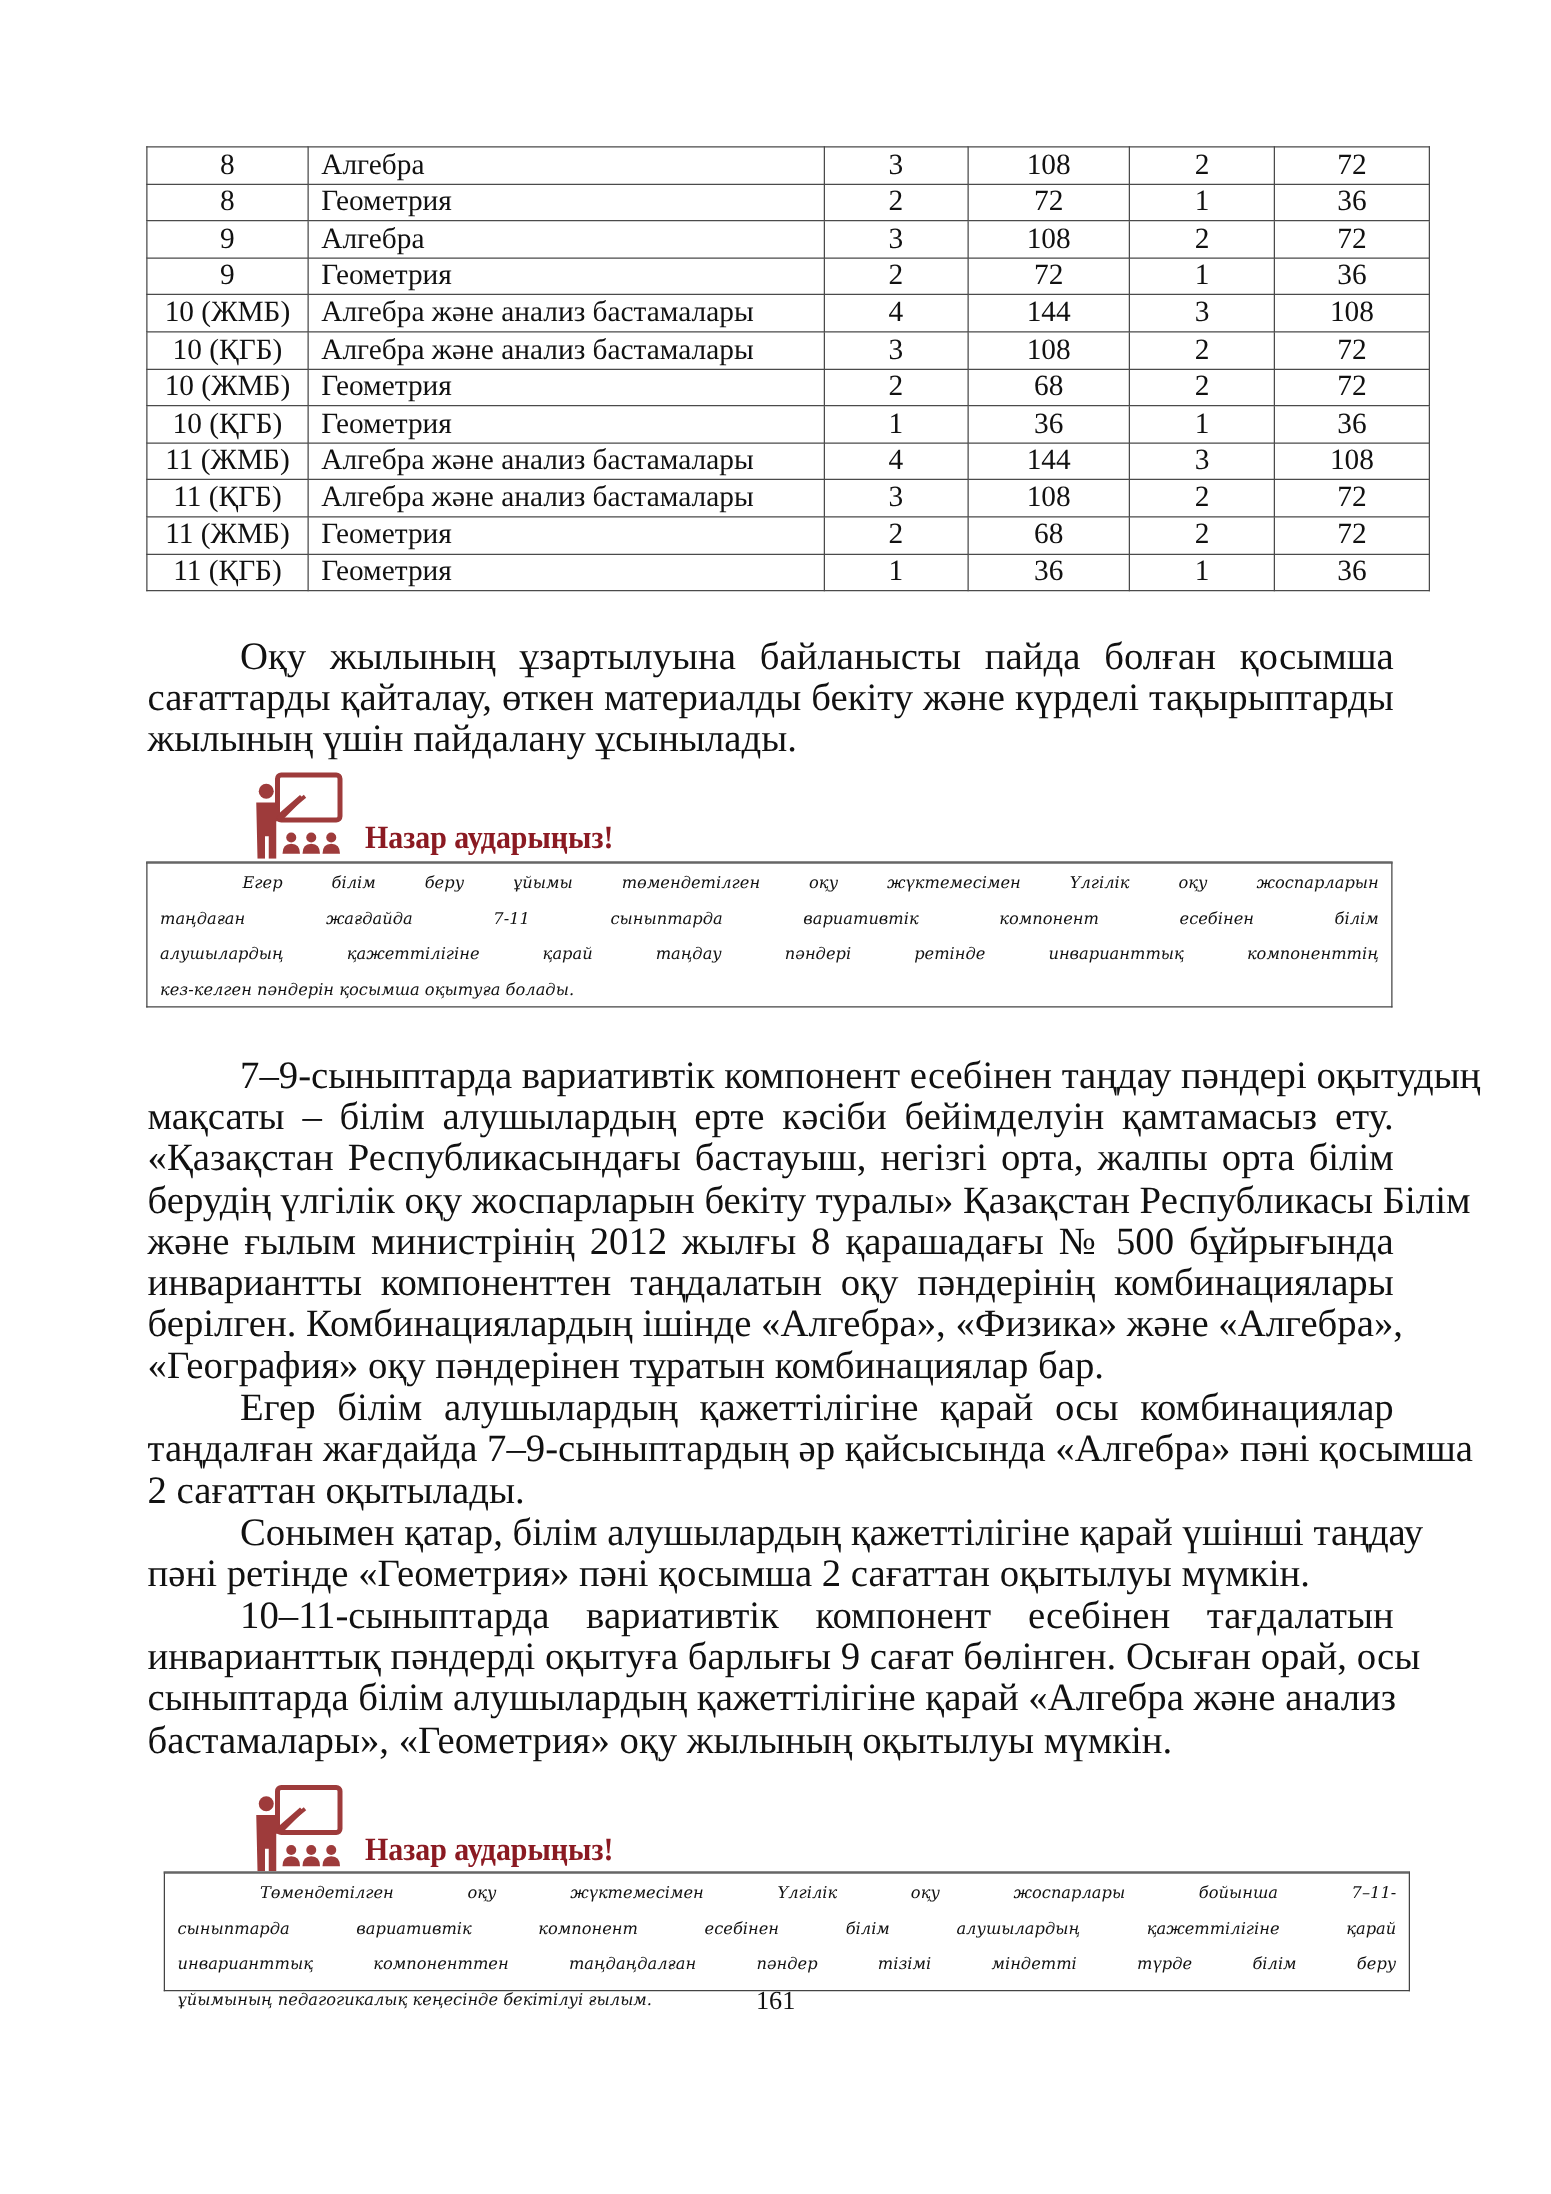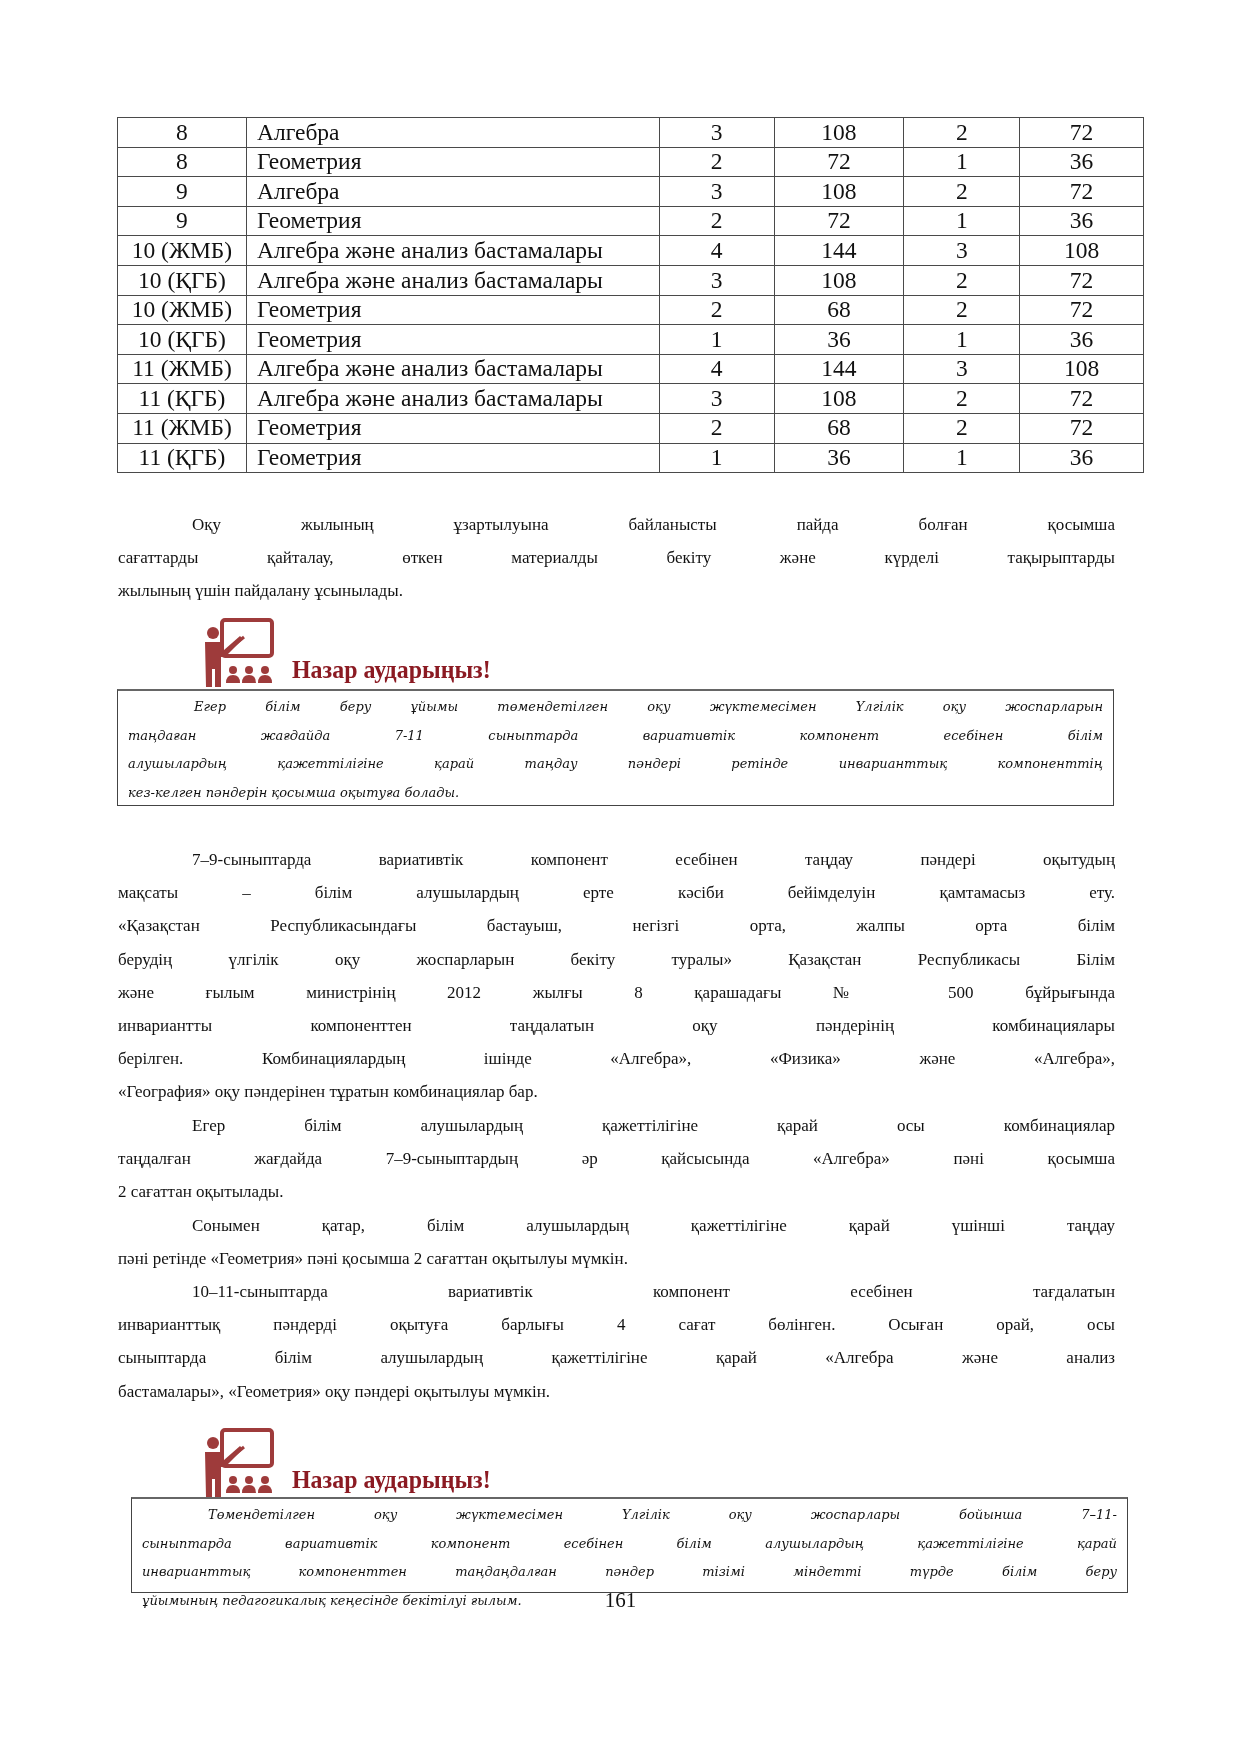--- a/index.html
+++ b/index.html
@@ -34,21 +34,21 @@
     table.hours td.w1 { width: 115px; }
     table.hours td.w2 { width: 130px; }
     table.hours td.w3 { width: 116px; }
     table.hours td.w4 { width: 124px; }
 
     
     .para {
       position: absolute;
       left: 118px;
       width: 997px;
-      font-size: 17px;
+      font-size: 31px;
       line-height: 33.2px;
       text-align: justify;
     }
     .para .line { display: block; text-align: justify; text-align-last: justify; white-space: nowrap; }
     .para .line.last { text-align-last: left; }
     .indent { display: inline-block; width: 74px; }
 
     
     .note-head {
       position: absolute;
@@ -244,23 +244,23 @@
     <span class="line last">2 сағаттан оқытылады.</span>
   </div>
 
   <div class="para" style="top: 1209px;">
     <span class="line"><span class="indent"></span><span>Сонымен қатар, білім алушылардың қажеттілігіне қарай үшінші таңдау</span></span>
     <span class="line last">пәні ретінде «Геометрия» пәні қосымша 2 сағаттан оқытылуы мүмкін.</span>
   </div>
 
   <div class="para" style="top: 1275px;">
     <span class="line"><span class="indent"></span><span>10–11-сыныптарда вариативтік компонент есебінен тағдалатын</span></span>
-    <span class="line">инварианттық пәндерді оқытуға барлығы 4 сағат бөлінген. Осыған орай, осы</span>
+    <span class="line">инварианттық пәндерді оқытуға барлығы 9 сағат бөлінген. Осыған орай, осы</span>
     <span class="line">сыныптарда білім алушылардың қажеттілігіне қарай «Алгебра және анализ</span>
-    <span class="line last">бастамалары», «Геометрия» оқу пәндері оқытылуы мүмкін.</span>
+    <span class="line last">бастамалары», «Геометрия» оқу жылының оқытылуы мүмкін.</span>
   </div>
 
   <div class="note-head" style="left: 200px; top: 1427px; width: 400px;">
     <svg class="note-icon" viewBox="0 0 78 70">
       <rect x="22" y="3" width="50" height="36" rx="3" fill="none" stroke="#9e3b3b" stroke-width="4"></rect>
       <circle cx="13" cy="16" r="6" fill="#9e3b3b"></circle>
       <path d="M5 25 h15 l4 8 l16 -14 l3 3 l-18 18 h-4 v30 h-6 v-18 h-3 v18 h-6 z" fill="#9e3b3b"></path>
       <line x1="22" y1="38" x2="44" y2="20" stroke="#9e3b3b" stroke-width="3"></line>
       <circle cx="33" cy="53" r="4" fill="#9e3b3b"></circle>
         <path d="M26 66 q0-8 7-8 q7 0 7 8 z" fill="#9e3b3b"></path>

